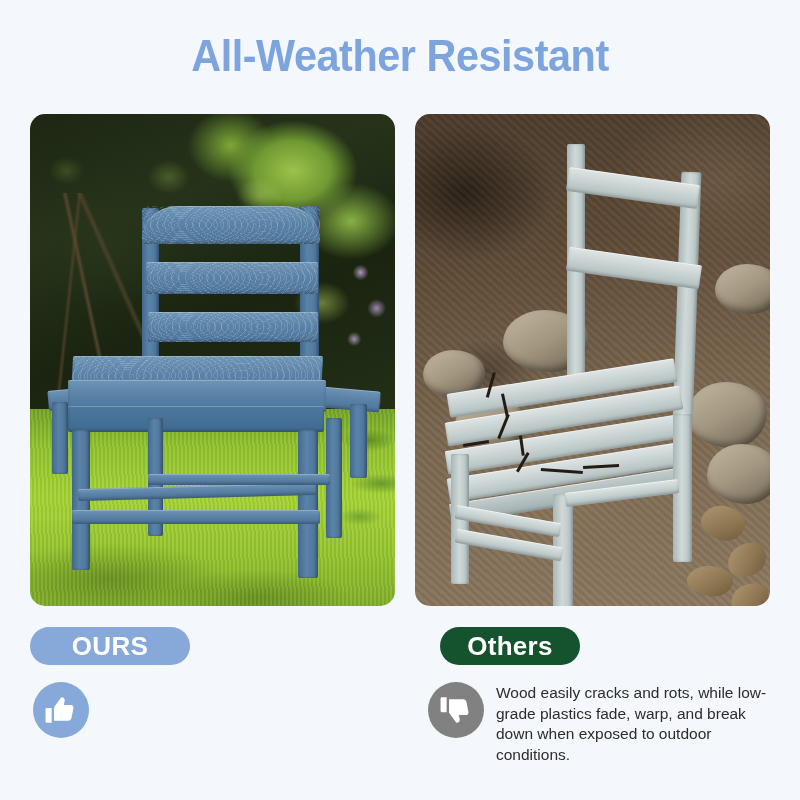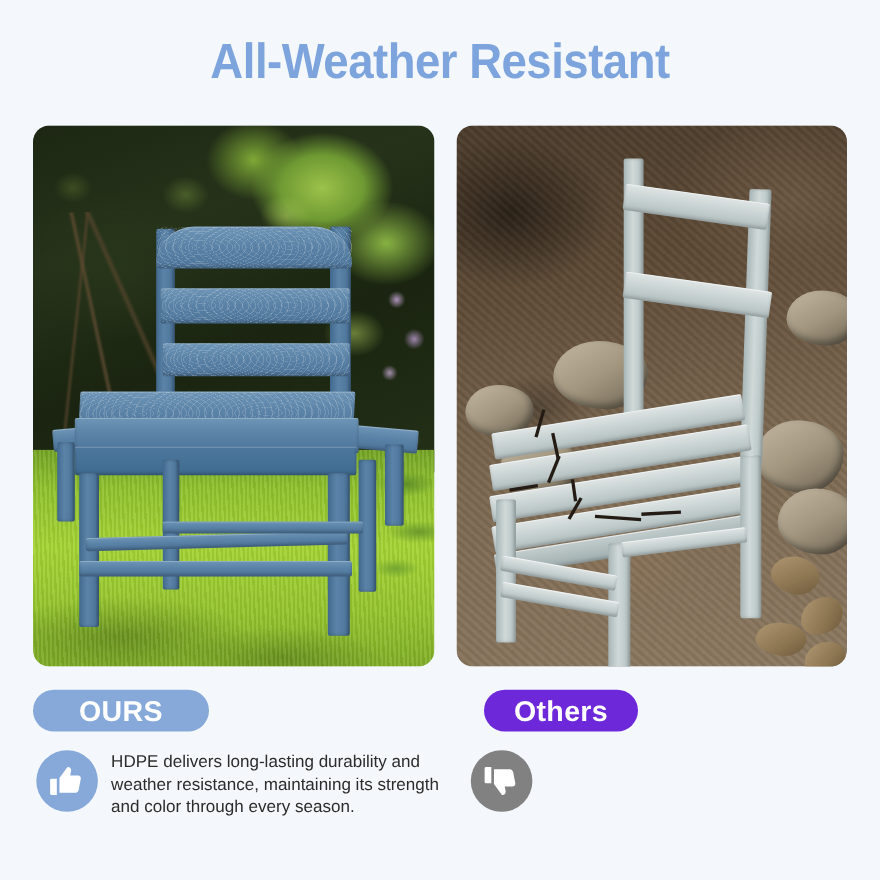--- a/index.html
+++ b/index.html
@@ -178,21 +178,21 @@
     border-radius: 19px;
     display: flex;
     align-items: center;
     justify-content: center;
     color: #ffffff;
     font-size: 26px;
     font-weight: bold;
     letter-spacing: .3px;
   }
   .badge.ours   { left: 30px;  width: 160px; background: #86a9da; }
-  .badge.others { left: 440px; width: 140px; background: #6d28d9; }
+  .badge.others { left: 440px; width: 140px; background: #14532d; }
 
   
   .bullet {
     position: absolute;
     top: 682px;
     display: flex;
     align-items: flex-start;
   }
   .bullet.left  { left: 33px;  width: 370px; }
   .bullet.right { left: 428px; width: 350px; }
@@ -330,23 +330,23 @@
   <span>Others</span>
 </div>
 
 <div class="bullet left">
   <div class="circ up">
     <svg width="34" height="34" viewBox="0 0 24 24" aria-hidden="true">
       <path fill="#ffffff" d="M2 10.5h3.4V21H2a.9.9 0 0 1-.9-.9v-8.7A.9.9 0 0 1 2 10.5z"></path>
       <path fill="#ffffff" d="M7.1 10.1 12 3.4c.3-.4.9-.5 1.4-.3.9.4 1.4 1.4 1.2 2.4l-.6 2.9h5.1c1.1 0 1.9 1 1.7 2.1l-1.4 7.2c-.2 1.1-1.2 1.9-2.3 1.9H7.1V10.1z"></path>
     </svg>
   </div>
-  <div class="btext">HDPE delivers long-lasting durability and weather resistance, maintaining its strength and color through every season.</div>
 </div>
 
 <div class="bullet right">
   <div class="circ down">
     <svg width="34" height="34" viewBox="0 0 24 24" aria-hidden="true">
       <path fill="#ffffff" d="M2 3h3.4v10.5H2a.9.9 0 0 1-.9-.9V3.9A.9.9 0 0 1 2 3z"></path>
       <path fill="#ffffff" d="M7.1 13.9 12 20.6c.3.4.9.5 1.4.3.9-.4 1.4-1.4 1.2-2.4l-.6-2.9h5.1c1.1 0 1.9-1 1.7-2.1l-1.4-7.2C19.2 5.2 18.2 4.4 17.1 4.4H7.1v9.5z"></path>
     </svg>
   </div>
+  <div class="btext">Wood easily cracks and rots, while low-grade plastics fade, warp, and break down when exposed to outdoor conditions.</div>
 </div>
 
 </body></html>

